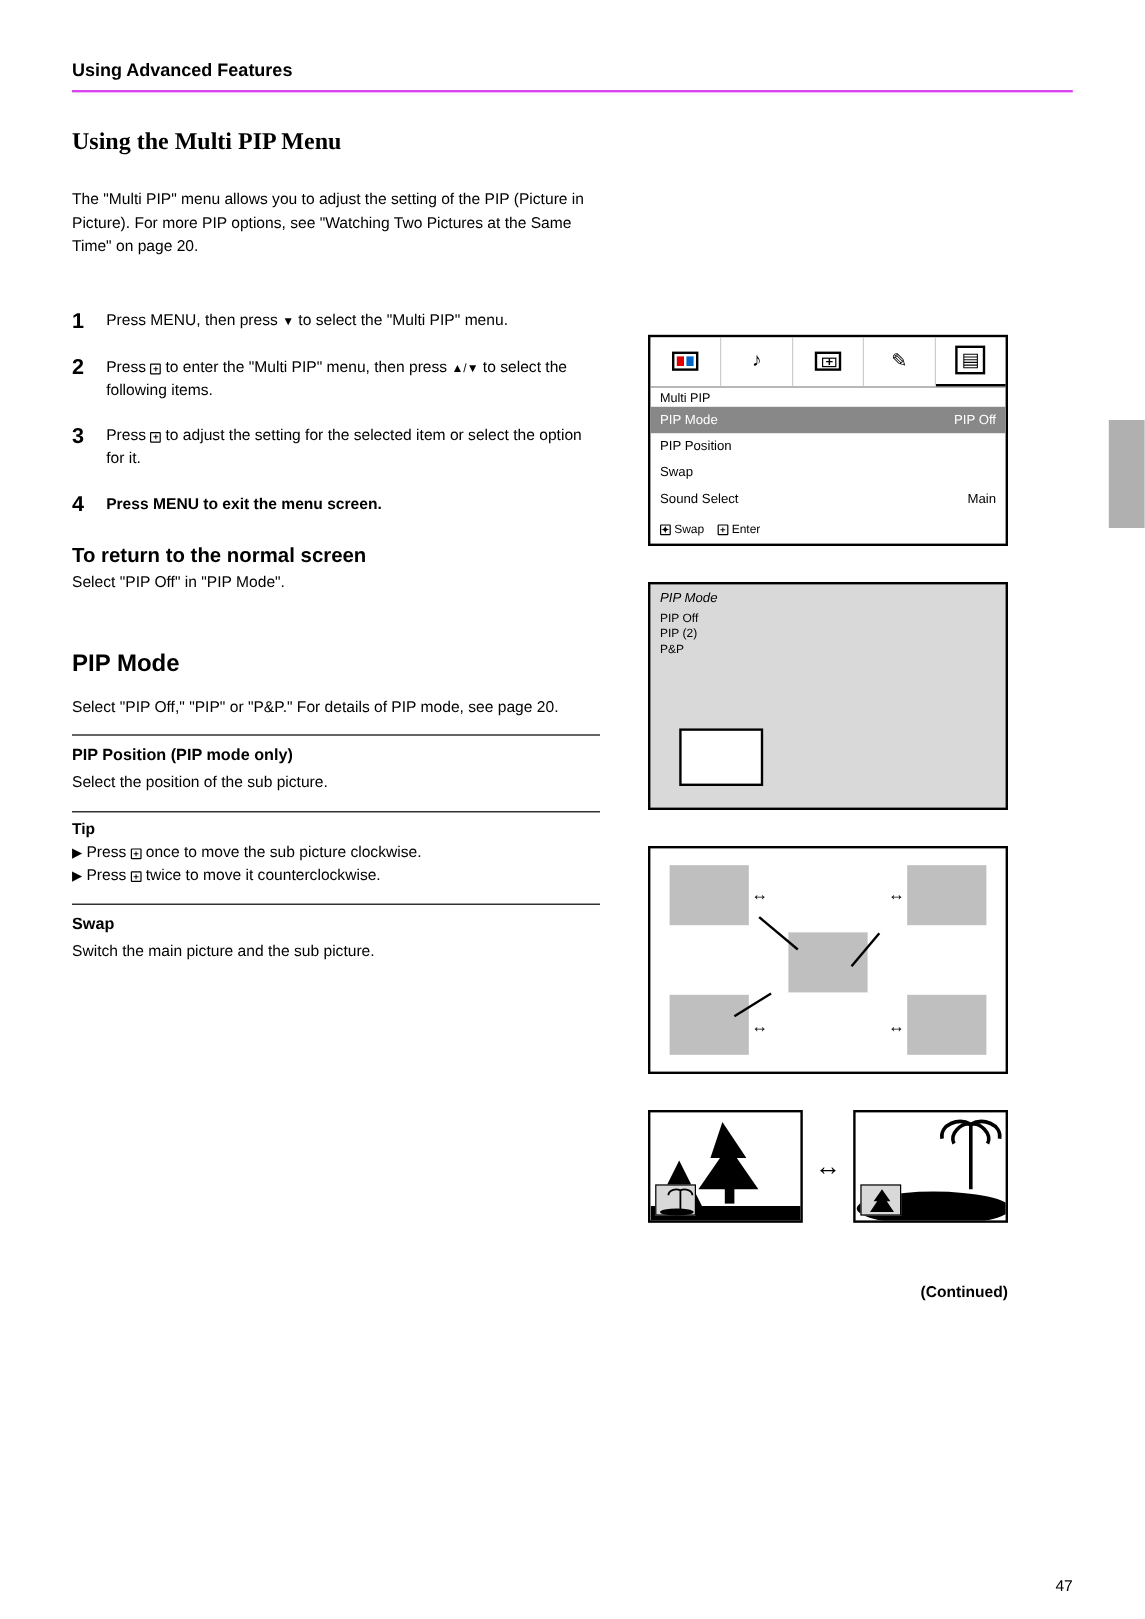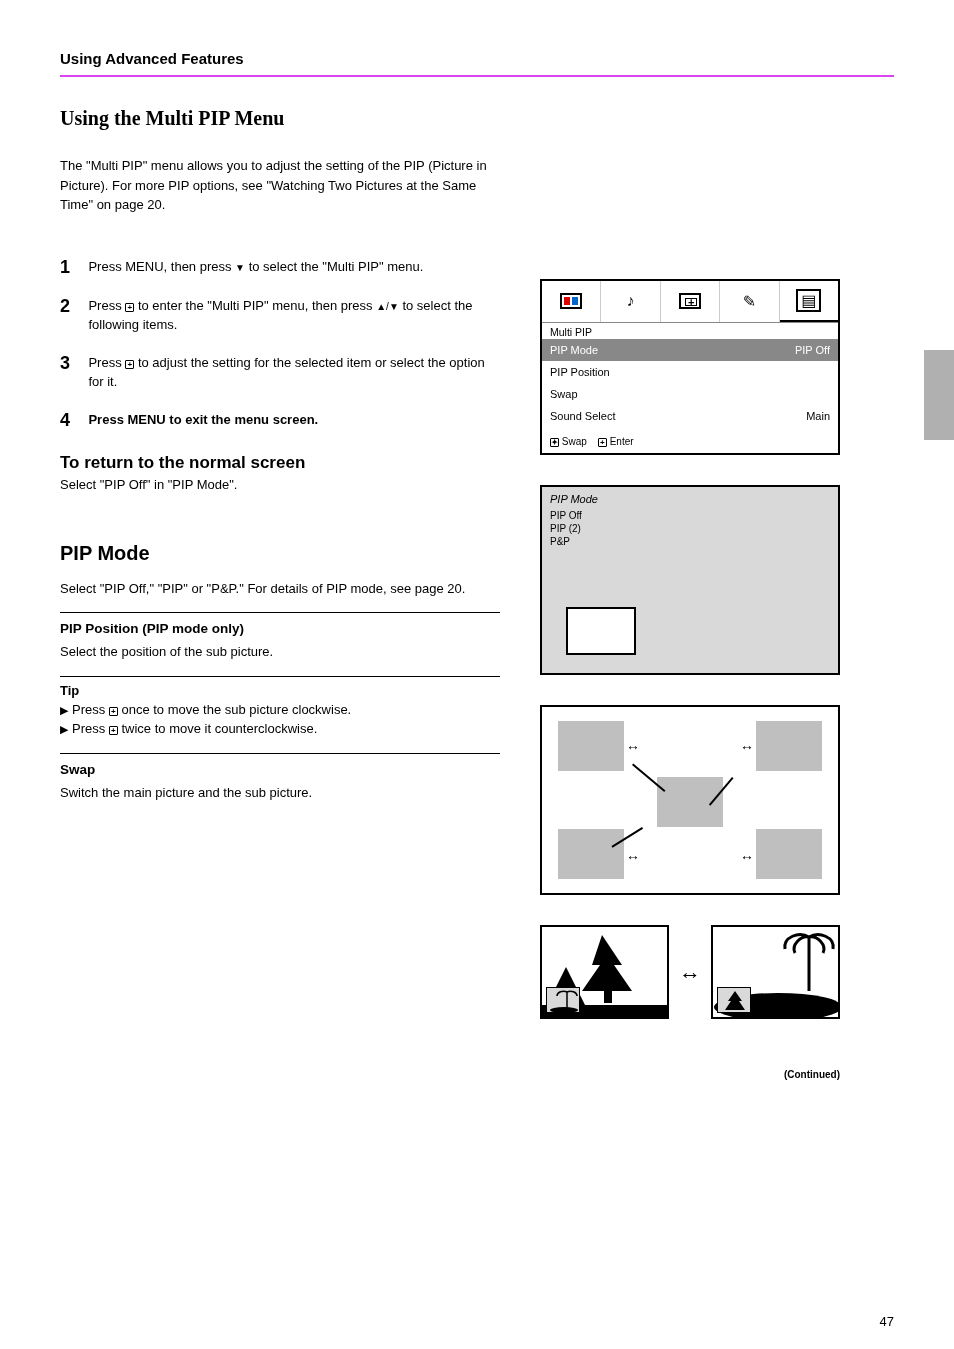--- a/index.html
+++ b/index.html
@@ -404,21 +404,21 @@
             <ellipse cx="65" cy="80" rx="64" ry="14" fill="#000"></ellipse>
           </svg>
           <div class="pip right">
             <svg viewBox="0 0 34 26" width="34" height="26">
               <polygon points="17,3 24,13 21,13 27,22 7,22 13,13 10,13" fill="#000"></polygon>
             </svg>
           </div>
         </div>
       </div>
 
-      <div style="text-align:right; font-size:10px; font-weight:bold; margin-top:50px;">(Continued)</div>
+      <div style="text-align:right; font-size:13px; font-weight:bold; margin-top:50px;">(Continued)</div>
 
     </div>
   </div>
 
 </div>
 
 <div class="side-tab"></div>
 
 <div class="page-num">47</div>
 

